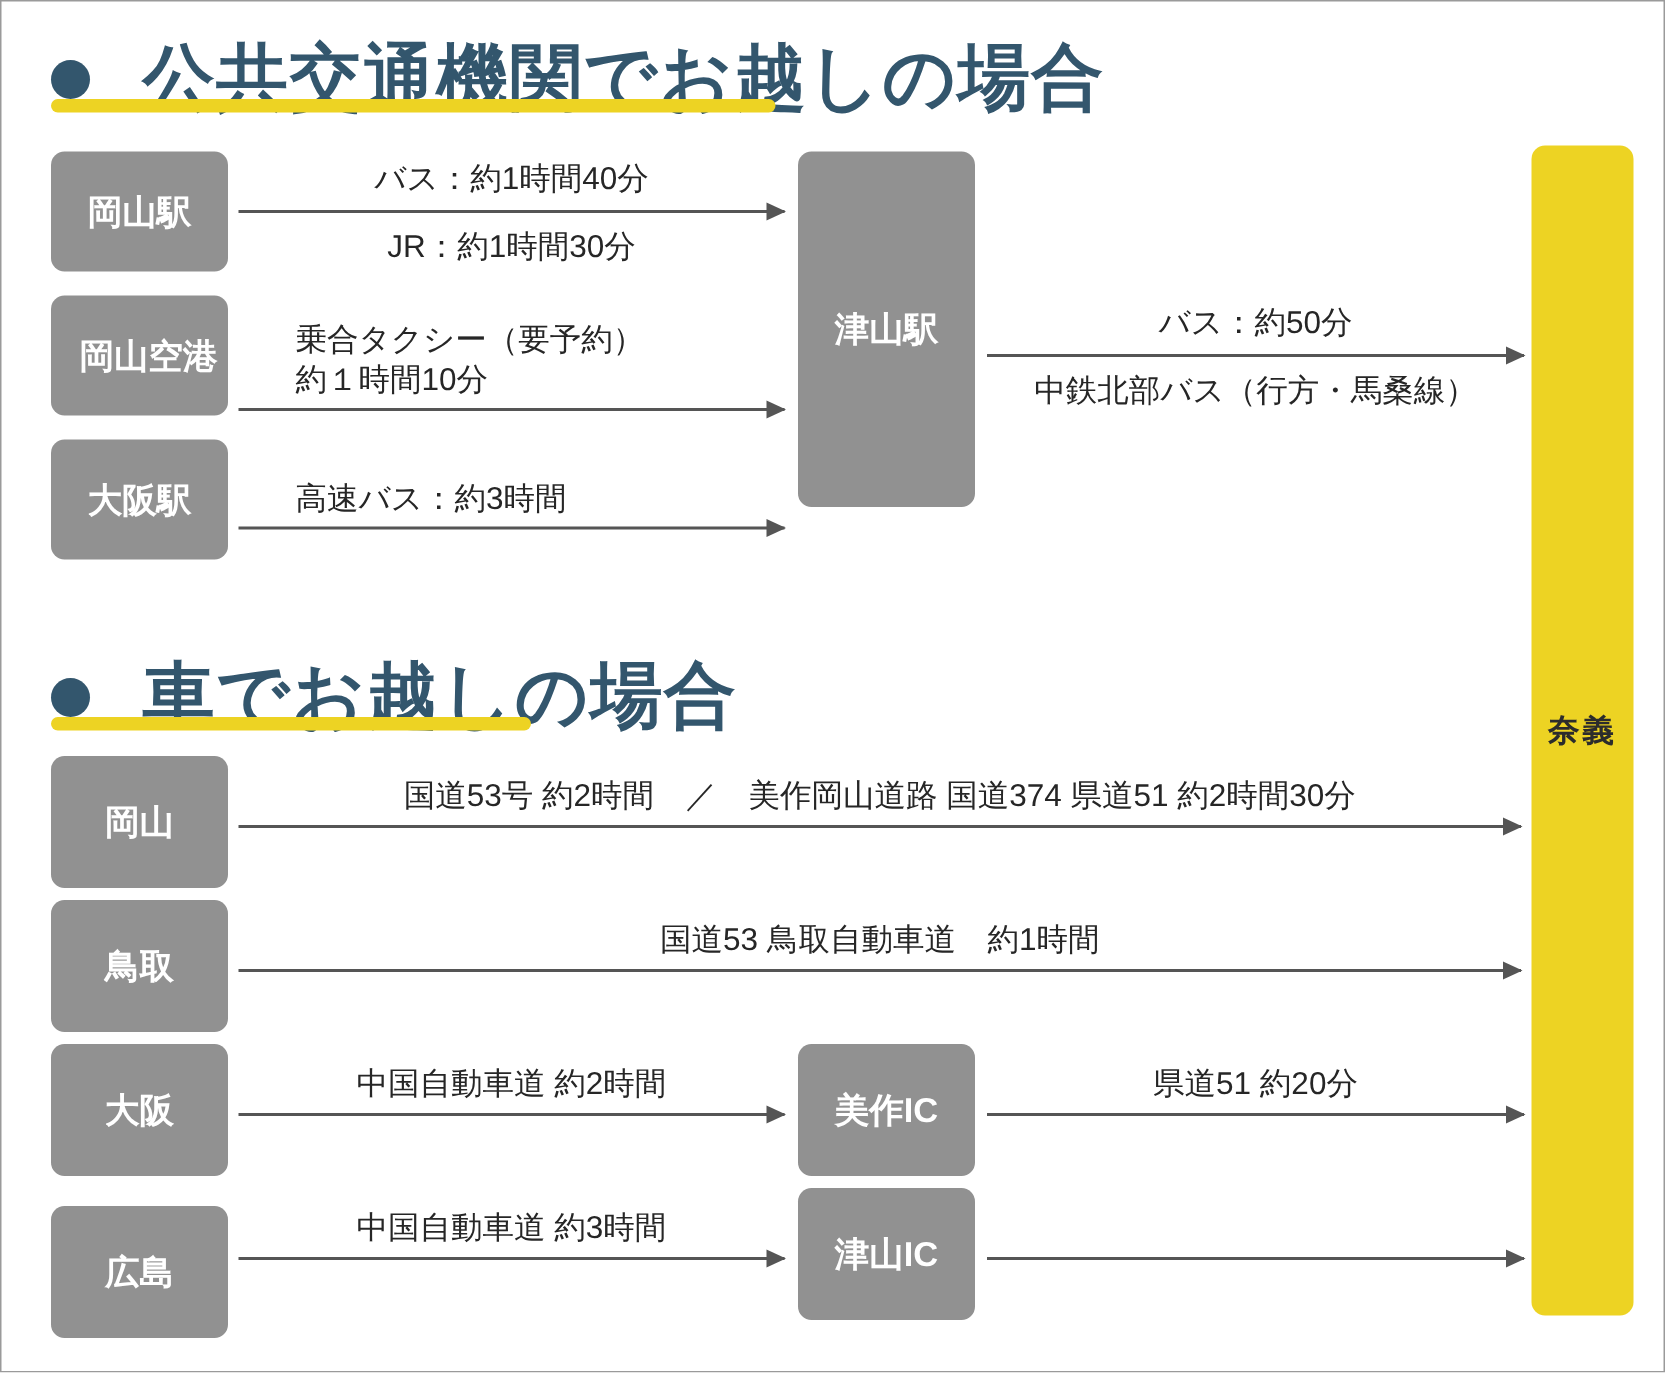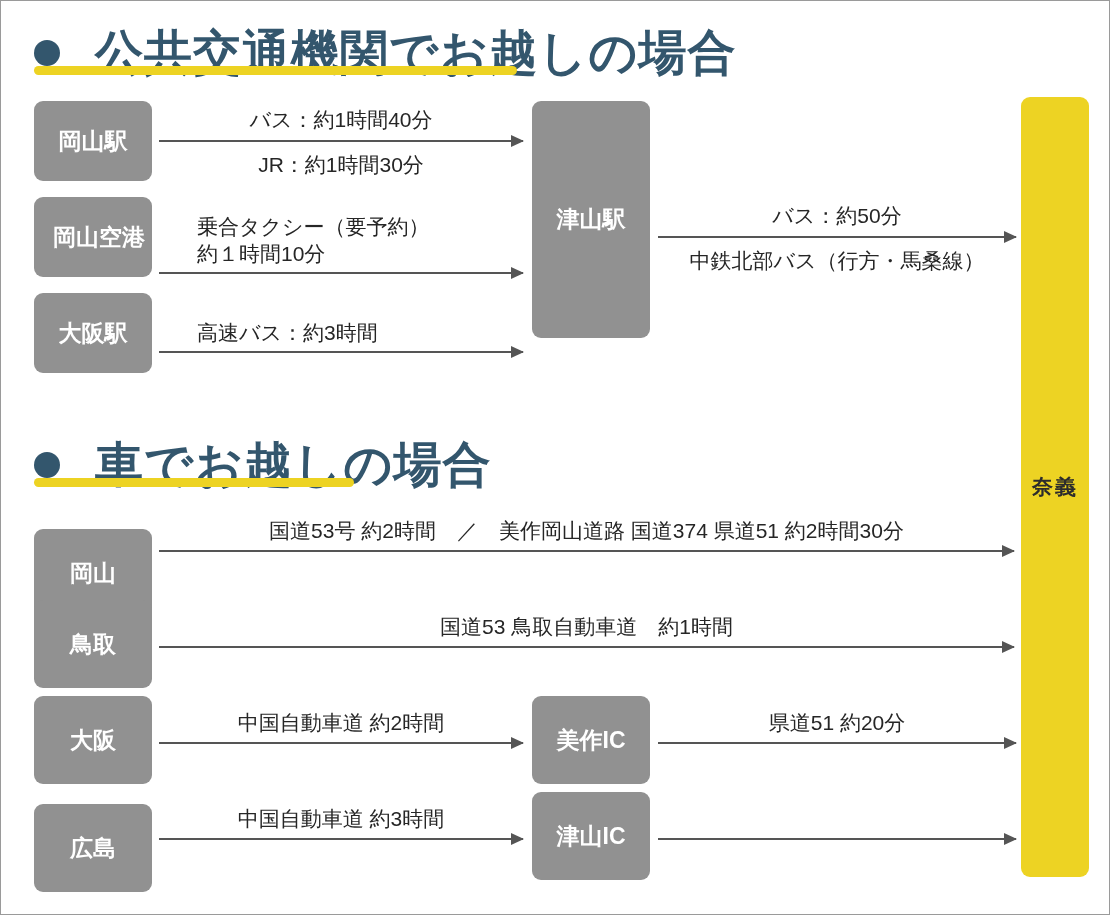--- a/index.html
+++ b/index.html
@@ -153,21 +153,21 @@
   <div class="arrow" style="left:657px; top:235px; width:358px;"></div>
   <div class="elabel center" style="left:657px; top:201px; width:358px;">バス：約50分</div>
   <div class="elabel center" style="left:657px; top:246px; width:358px;">中鉄北部バス（行方・馬桑線）</div>
 
   <div class="section-head" style="left:33px; top:440px;">
     <span class="head-bullet"></span>
     <span class="head-text">車でお越しの場合</span>
   </div>
   <div class="head-underline" style="left:33px; top:477px; width:320px;"></div>
 
-  <div class="node city" style="left:33px; top:503px; width:118px; height:88px;margin-top:25px;">
+  <div class="node city" style="left:33px; top:503px; width:118px; height:88px;">
     <span>岡山</span>
   </div>
   <div class="node city" style="left:33px; top:599px; width:118px; height:88px;">
     <span>鳥取</span>
   </div>
   <div class="node city" style="left:33px; top:695px; width:118px; height:88px;">
     <span>大阪</span>
   </div>
   <div class="node city" style="left:33px; top:791px; width:118px; height:88px;margin-top:12px;">
     <span>広島</span>

